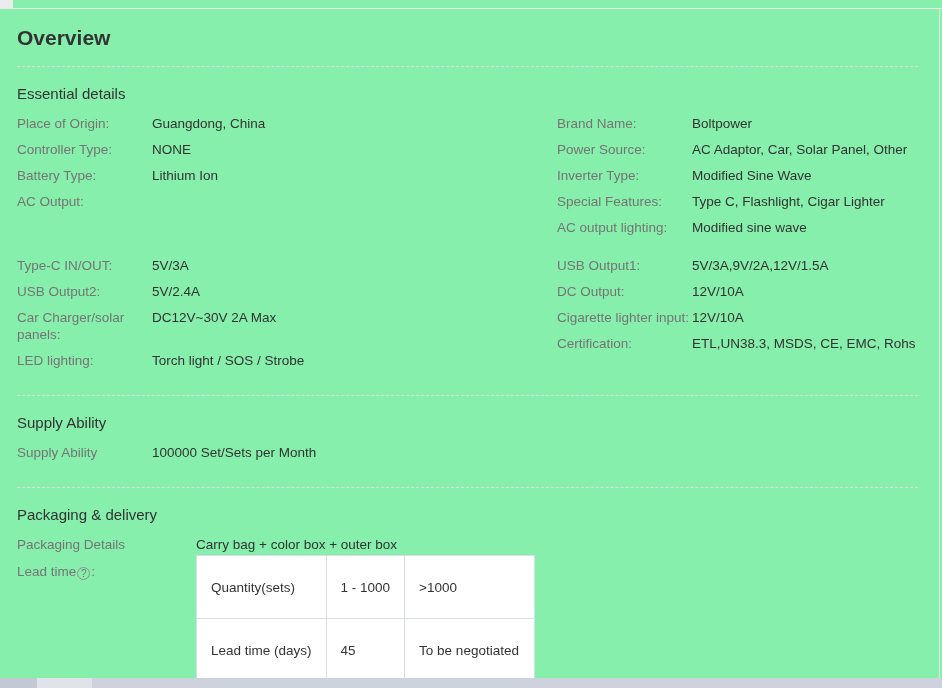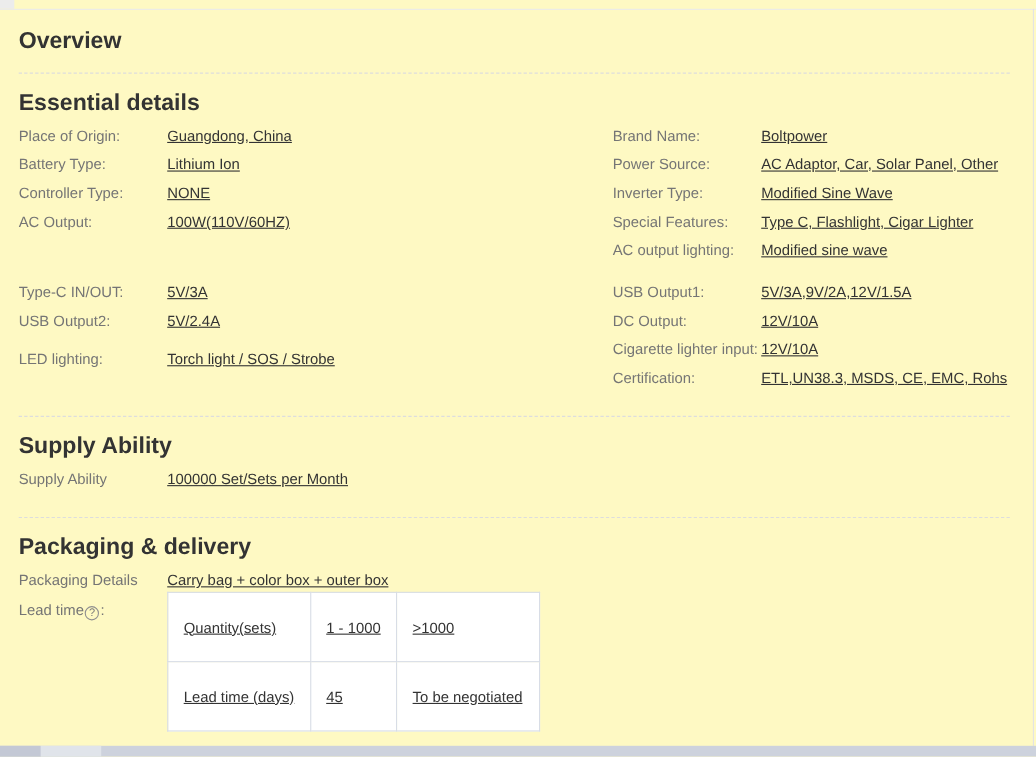--- a/index.html
+++ b/index.html
@@ -5,21 +5,21 @@
   * { box-sizing: border-box; }
   html, body { margin: 0; padding: 0; }
   body {
     font-family: "Liberation Sans", sans-serif;
     background: #fff;
   }
   .page {
     position: relative;
     width: 942px;
     height: 688px;
-    background: #fef9c3;
+    background: #86efac;
     overflow: hidden;
   }
   .top-line { position: absolute; top: 8px; left: 0; right: 0; height: 1px; background: #eaeaea; }
   .corner-block { position: absolute; top: 0; left: 0; width: 13px; height: 8px; background: #ececec; }
   .right-line { position: absolute; top: 8px; right: 2px; bottom: 10px; width: 1px; background: #e3e3e3; }
 
   .content { padding: 0 24px 0 17px; }
 
   .page-title {
     margin: 26px 0 0 0;
@@ -28,23 +28,23 @@
     font-weight: 700;
     color: #333333;
   }
   .divider {
     margin-top: 16px;
     border-top: 1px dashed #dddddd;
     height: 0;
   }
   .section-heading {
     margin: 18px 0 0 0;
-    font-size: 21px;
+    font-size: 15px;
     line-height: 18px;
-    font-weight: 700;
+    font-weight: 400;
     color: #333333;
   }
 
   .details-grid {
     display: grid;
     grid-template-columns: 540px 1fr;
     margin-top: 12px;
   }
   .details-grid.group2 { }
   .col { min-width: 0; }
@@ -58,29 +58,28 @@
     flex: 0 0 135px;
     font-size: 13.5px;
     line-height: 17px;
     color: #757575;
   }
   .row .val {
     flex: 1 1 auto;
     font-size: 13.5px;
     line-height: 17px;
     color: #333333;
-    text-decoration: underline;
   }
 
   .supply-row { margin-top: 12px; }
   .divider.before-supply { margin-top: 17px; }
   .divider.before-packaging { margin-top: 26px; }
 
   .pack-rows { margin-top: 12px; }
-  .pack-rows .row { margin-bottom: 10px; }
+  .pack-rows .row { margin-bottom: 10px; gap: 44px; }
 
   .leadtime-row { margin-bottom: 0; }
   .help-icon {
     display: inline-block;
     width: 13px;
     height: 13px;
     border: 1px solid #8f8f8f;
     border-radius: 50%;
     font-size: 10px;
     line-height: 11px;
@@ -139,30 +138,29 @@
 
     <h2 class="section-heading">Essential details</h2>
 
     <div class="details-grid">
       <div class="col">
         <div class="row">
           <span class="lbl">Place of Origin:</span>
           <span class="val">Guangdong, China</span>
         </div>
         <div class="row">
+          <span class="lbl">Controller Type:</span>
+          <span class="val">NONE</span>
+        </div>
+        <div class="row">
           <span class="lbl">Battery Type:</span>
           <span class="val">Lithium Ion</span>
         </div>
         <div class="row">
-          <span class="lbl">Controller Type:</span>
-          <span class="val">NONE</span>
-        </div>
-        <div class="row">
           <span class="lbl">AC Output:</span>
-          <span class="val">100W(110V/60HZ)</span>
         </div>
       </div>
       <div class="col">
         <div class="row">
           <span class="lbl">Brand Name:</span>
           <span class="val">Boltpower</span>
         </div>
         <div class="row">
           <span class="lbl">Power Source:</span>
           <span class="val">AC Adaptor, Car, Solar Panel, Other</span>
@@ -186,20 +184,22 @@
       <div class="col">
         <div class="row">
           <span class="lbl">Type-C IN/OUT:</span>
           <span class="val">5V/3A</span>
         </div>
         <div class="row">
           <span class="lbl">USB Output2:</span>
           <span class="val">5V/2.4A</span>
         </div>
         <div class="row">
+          <span class="lbl">Car Charger/solar panels:</span>
+          <span class="val">DC12V~30V 2A Max</span>
         </div>
         <div class="row">
           <span class="lbl">LED lighting:</span>
           <span class="val">Torch light / SOS / Strobe</span>
         </div>
       </div>
       <div class="col">
         <div class="row">
           <span class="lbl">USB Output1:</span>
           <span class="val">5V/3A,9V/2A,12V/1.5A</span>

